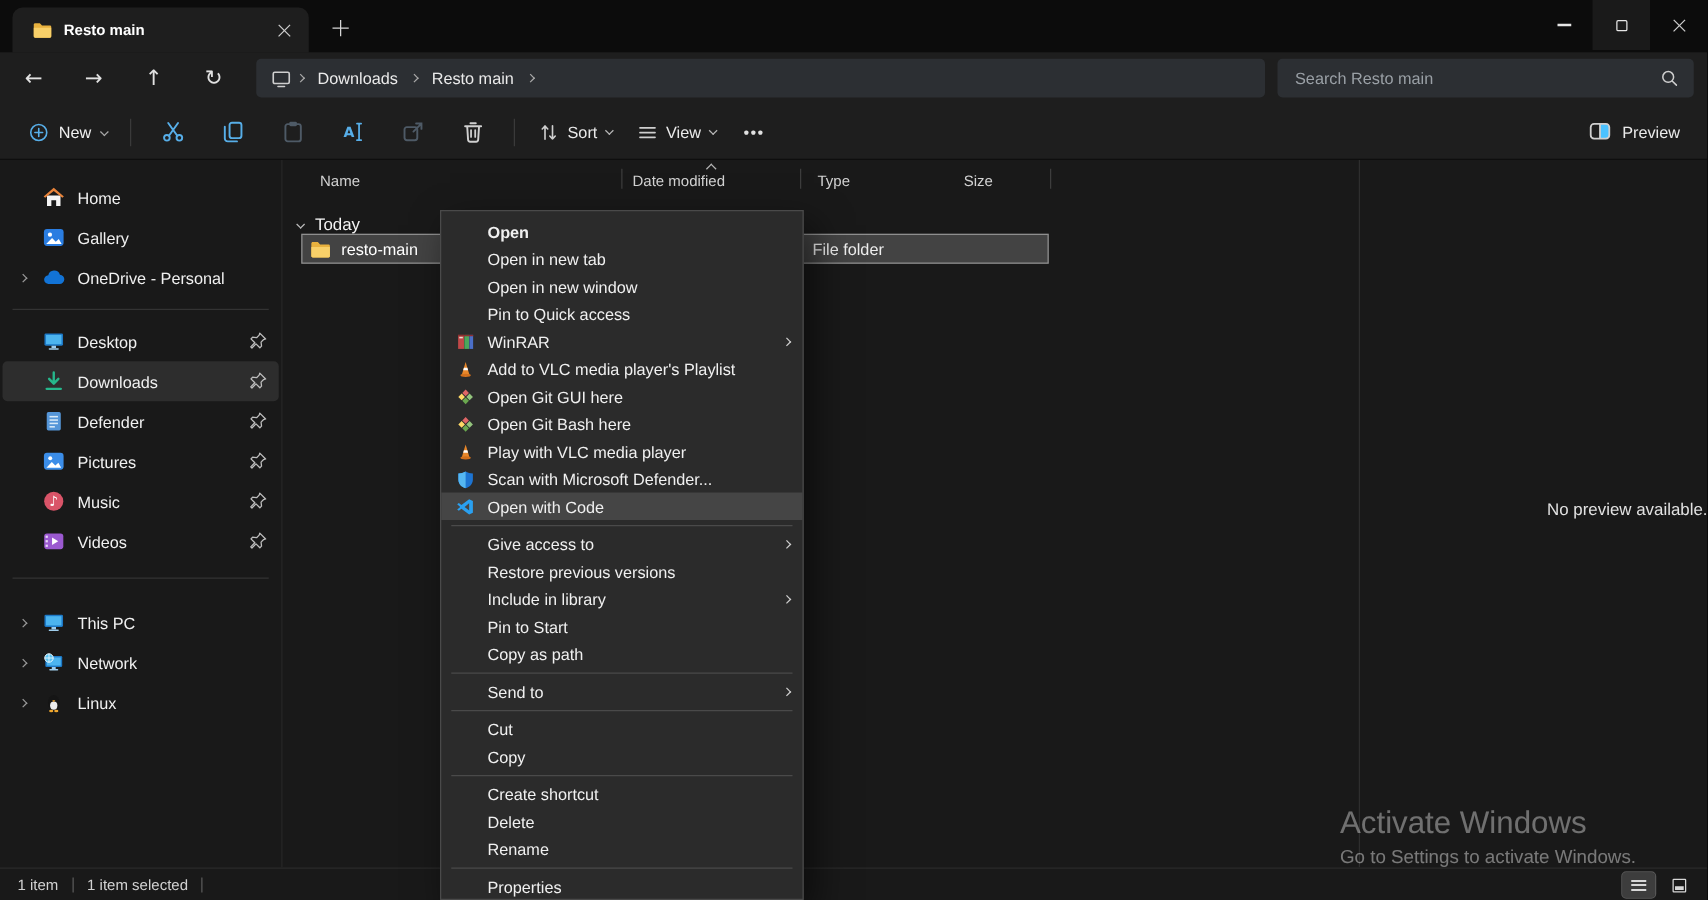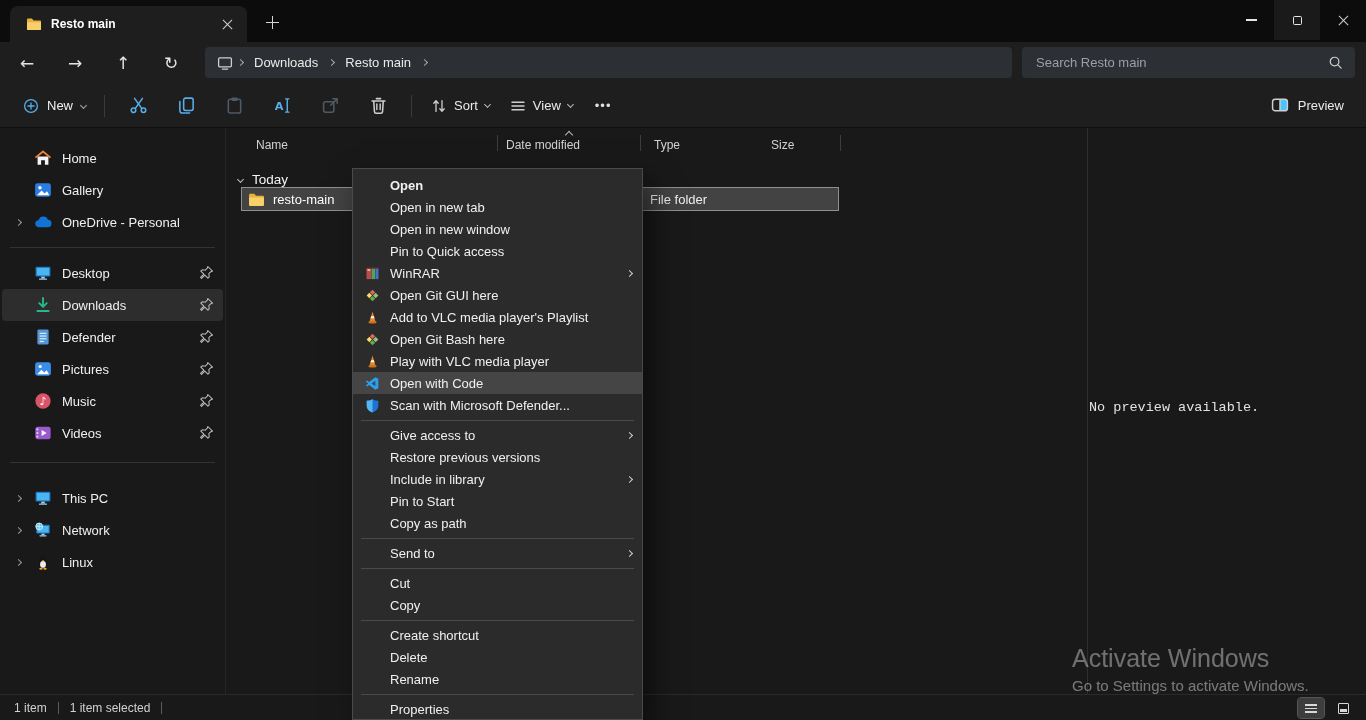--- a/index.html
+++ b/index.html
@@ -80,21 +80,21 @@
               border-left:1.3px solid #b5b5b5;border-top:1.3px solid #b5b5b5;transform:rotate(45deg);display:none;}
   .group-row{display:flex;align-items:center;gap:9px;margin:16px 0 0 12px;font-size:13.5px;color:#f4f4f4;}
   .group-row .chev{border-color:#bdbdbd;}
   .file-row{position:absolute;left:15px;top:59px;width:598px;height:24px;background:#434343;border:1px solid #8f8f8f;
             display:flex;align-items:center;font-size:13px;color:#fff;}
   .file-row .fic{width:17px;height:17px;margin:0 8px 0 6px;}
   .file-type{position:absolute;left:408px;font-size:13px;color:#ededed;}
 
   
   .previewpane{position:absolute;left:1089px;top:128px;bottom:26px;width:277px;}
-  .preview-msg{position:absolute;top:272px;left:0;width:100%;text-align:left;font-size:13.5px;color:#e2e2e2;font-family:Liberation Mono, monospace;}
+  .preview-msg{position:absolute;top:272px;left:0;width:100%;text-align:right;font-size:13.5px;color:#e2e2e2;}
 
   
   .watermark{position:absolute;left:1072px;top:644px;z-index:6;pointer-events:none;}
   .wm1{font-size:25px;color:rgba(255,255,255,.38);}
   .wm2{font-size:15px;color:rgba(255,255,255,.42);margin-top:4px;}
 
   
   .statusbar{position:absolute;left:0;right:0;bottom:0;height:26px;background:#191919;border-top:1px solid #2a2a2a;
              display:flex;align-items:center;padding-left:14px;font-size:12px;color:#d2d2d2;}
   .sb-sep{width:1px;height:12px;background:#5a5a5a;margin:0 11px;}
@@ -619,83 +619,83 @@
           </svg>
         </span>
     <span class="ml">WinRAR</span>
     <span class="sub">
           <span class="chev r"></span>
         </span>
   </div>
       <div class="mi">
     <span class="mic">
           <svg class="">
+            <use href="#i-vlc"></use>
+          </svg>
+        </span>
+    <span class="ml">Add to VLC media player's Playlist</span>
+    <span class="sub">
+          <span class="chev r"></span>
+        </span>
+  </div>
+      <div class="mi">
+    <span class="mic">
+          <svg class="">
             <use href="#i-git"></use>
           </svg>
         </span>
     <span class="ml">Open Git GUI here</span>
+    <span class="sub">
+          <span class="chev r"></span>
+        </span>
+  </div>
+      <div class="mi">
+    <span class="mic">
+          <svg class="">
+            <use href="#i-git"></use>
+          </svg>
+        </span>
+    <span class="ml">Open Git Bash here</span>
     <span class="sub">
           <span class="chev r"></span>
         </span>
   </div>
       <div class="mi">
     <span class="mic">
           <svg class="">
             <use href="#i-vlc"></use>
           </svg>
         </span>
-    <span class="ml">Add to VLC media player's Playlist</span>
+    <span class="ml">Play with VLC media player</span>
     <span class="sub">
           <span class="chev r"></span>
         </span>
   </div>
       <div class="mi">
     <span class="mic">
           <svg class="">
-            <use href="#i-git"></use>
+            <use href="#i-shield"></use>
           </svg>
         </span>
-    <span class="ml">Open Git Bash here</span>
-    <span class="sub">
-          <span class="chev r"></span>
-        </span>
-  </div>
-      <div class="mi">
-    <span class="mic">
-          <svg class="">
-            <use href="#i-vlc"></use>
-          </svg>
-        </span>
-    <span class="ml">Play with VLC media player</span>
+    <span class="ml">Scan with Microsoft Defender...</span>
     <span class="sub">
           <span class="chev r"></span>
         </span>
   </div>
       <div class="mi hl">
     <span class="mic">
           <svg class="">
             <use href="#i-vscode"></use>
           </svg>
         </span>
     <span class="ml">Open with Code</span>
     <span class="sub">
           <span class="chev r"></span>
         </span>
   </div>
-      <div class="mi">
-    <span class="mic">
-          <svg class="">
-            <use href="#i-shield"></use>
-          </svg>
-        </span>
-    <span class="ml">Scan with Microsoft Defender...</span>
-    <span class="sub">
-          <span class="chev r"></span>
-        </span>
-  </div>
       <div class="ctx-sep"></div>
       <div class="mi has-sub">
     <span class="mic"></span>
     <span class="ml">Give access to</span>
     <span class="sub">
           <span class="chev r"></span>
         </span>
   </div>
       <div class="mi">
     <span class="mic"></span>

